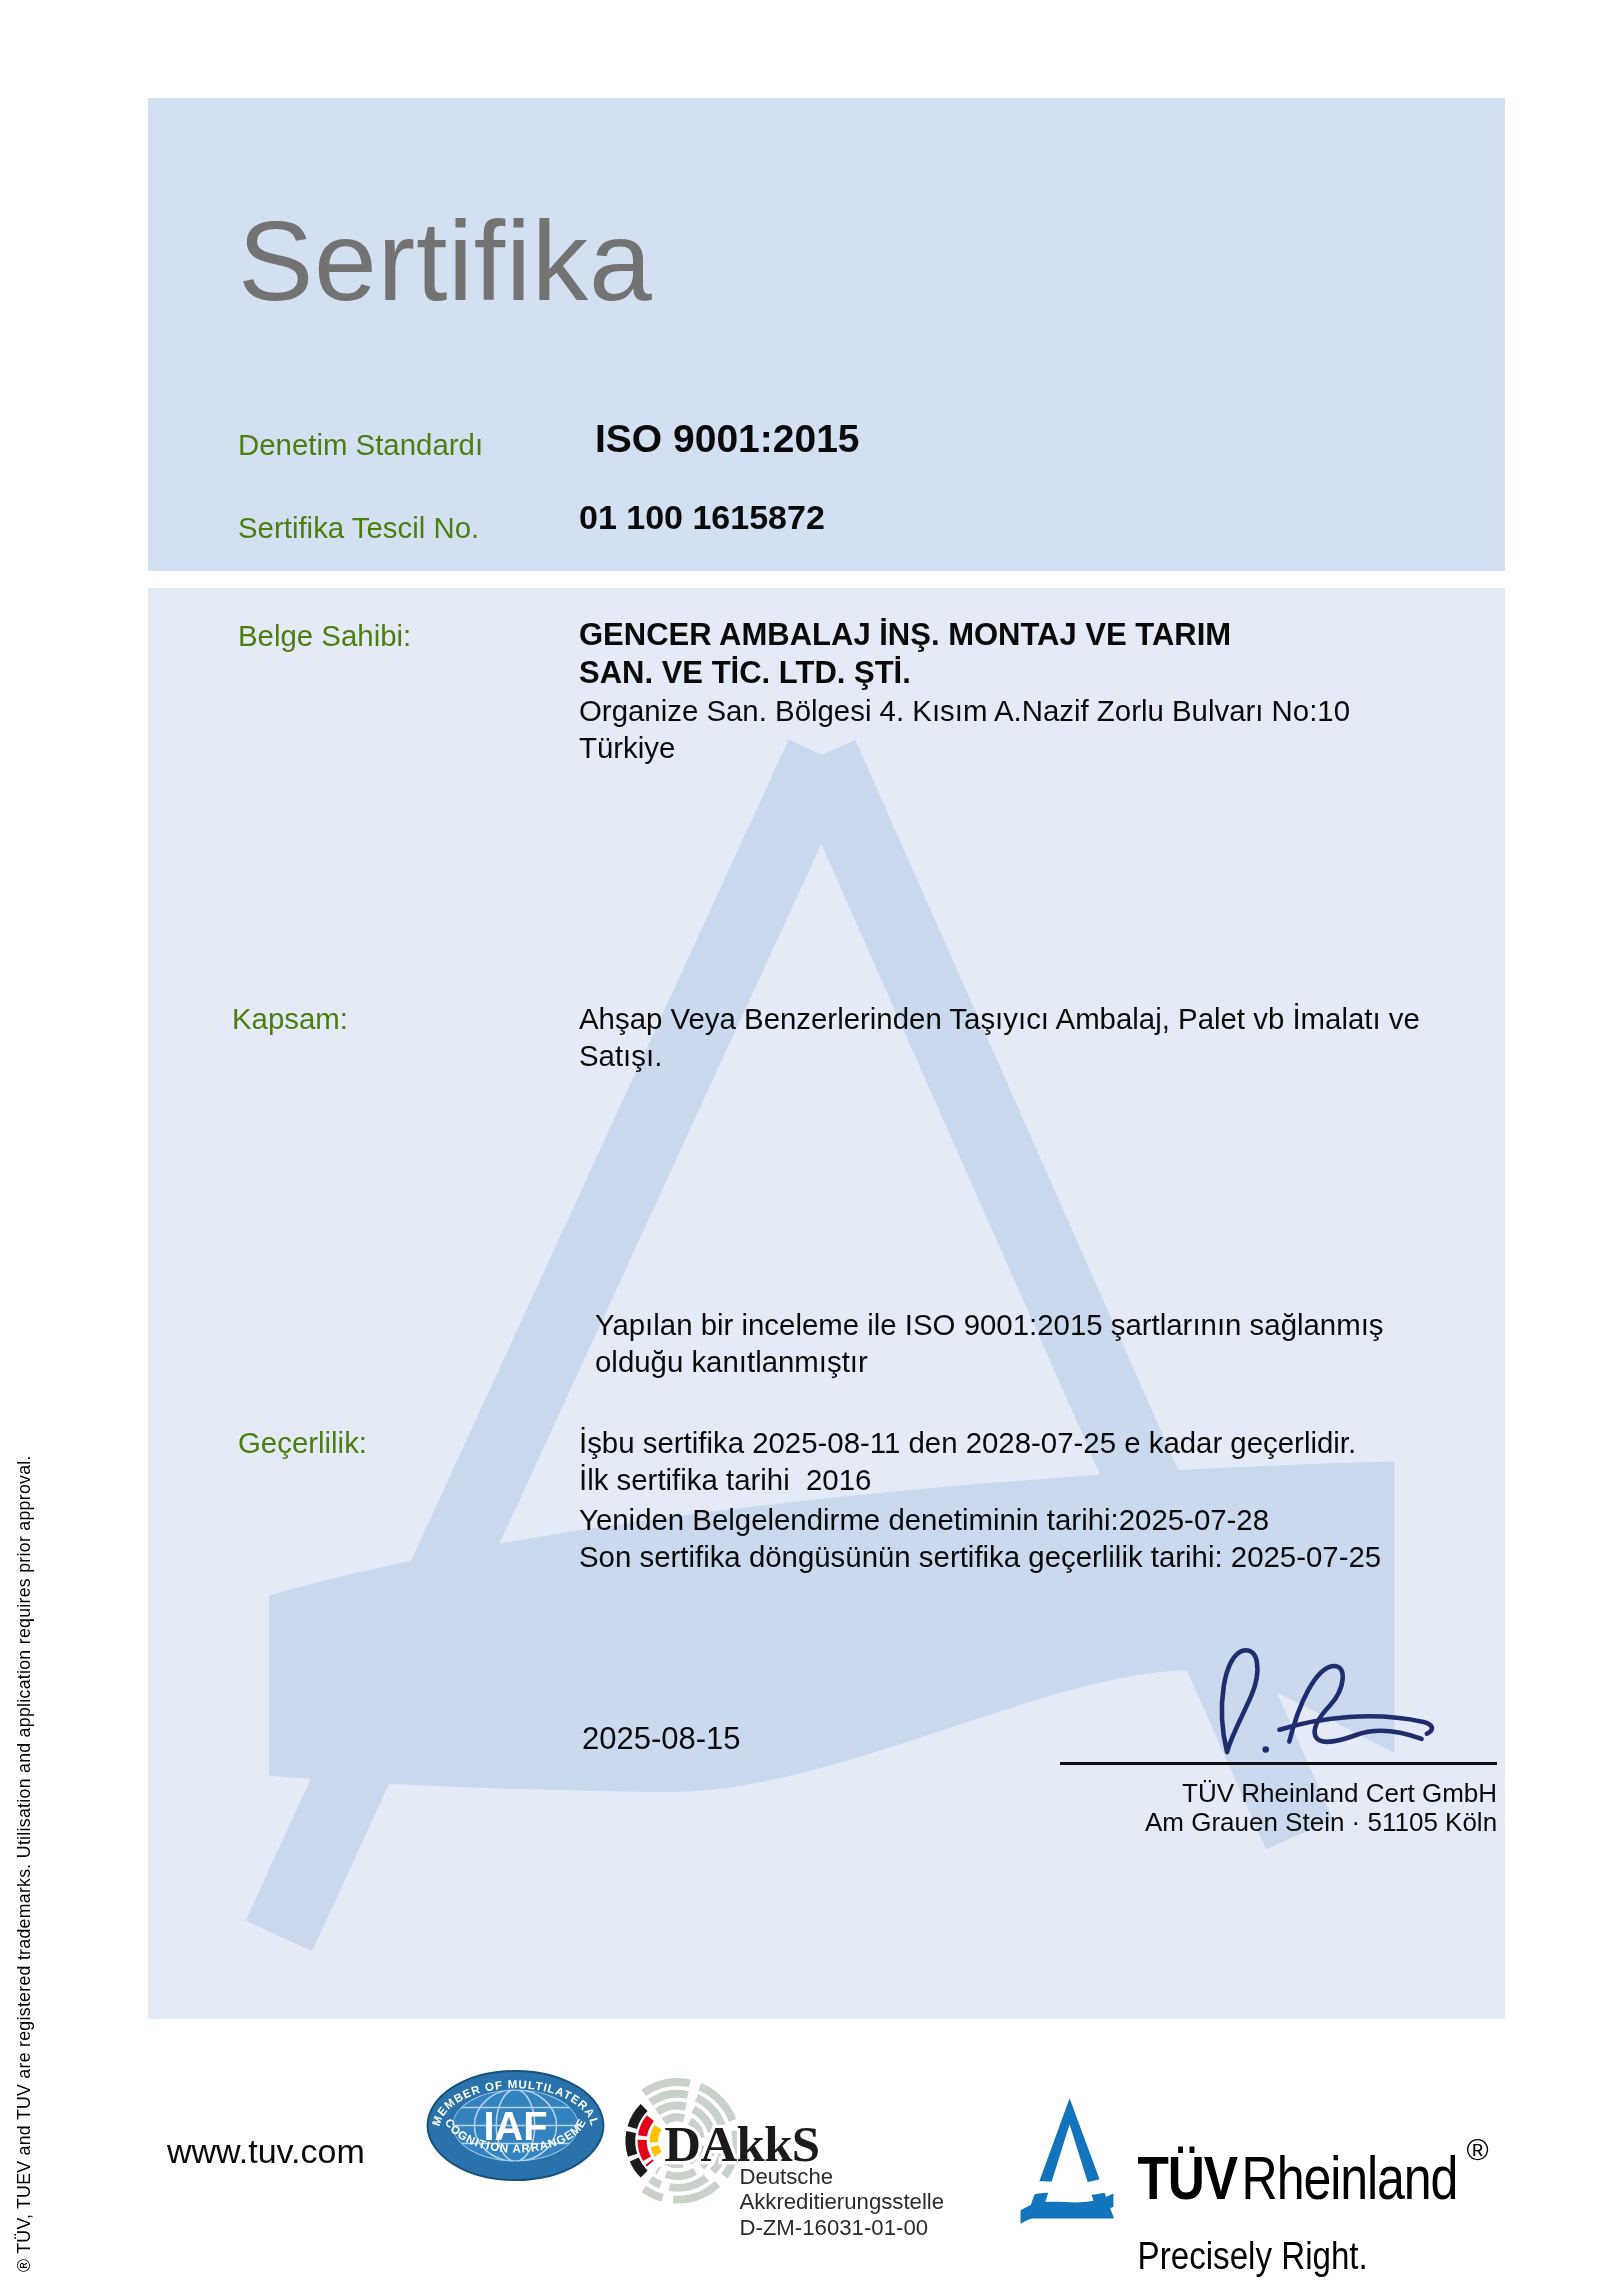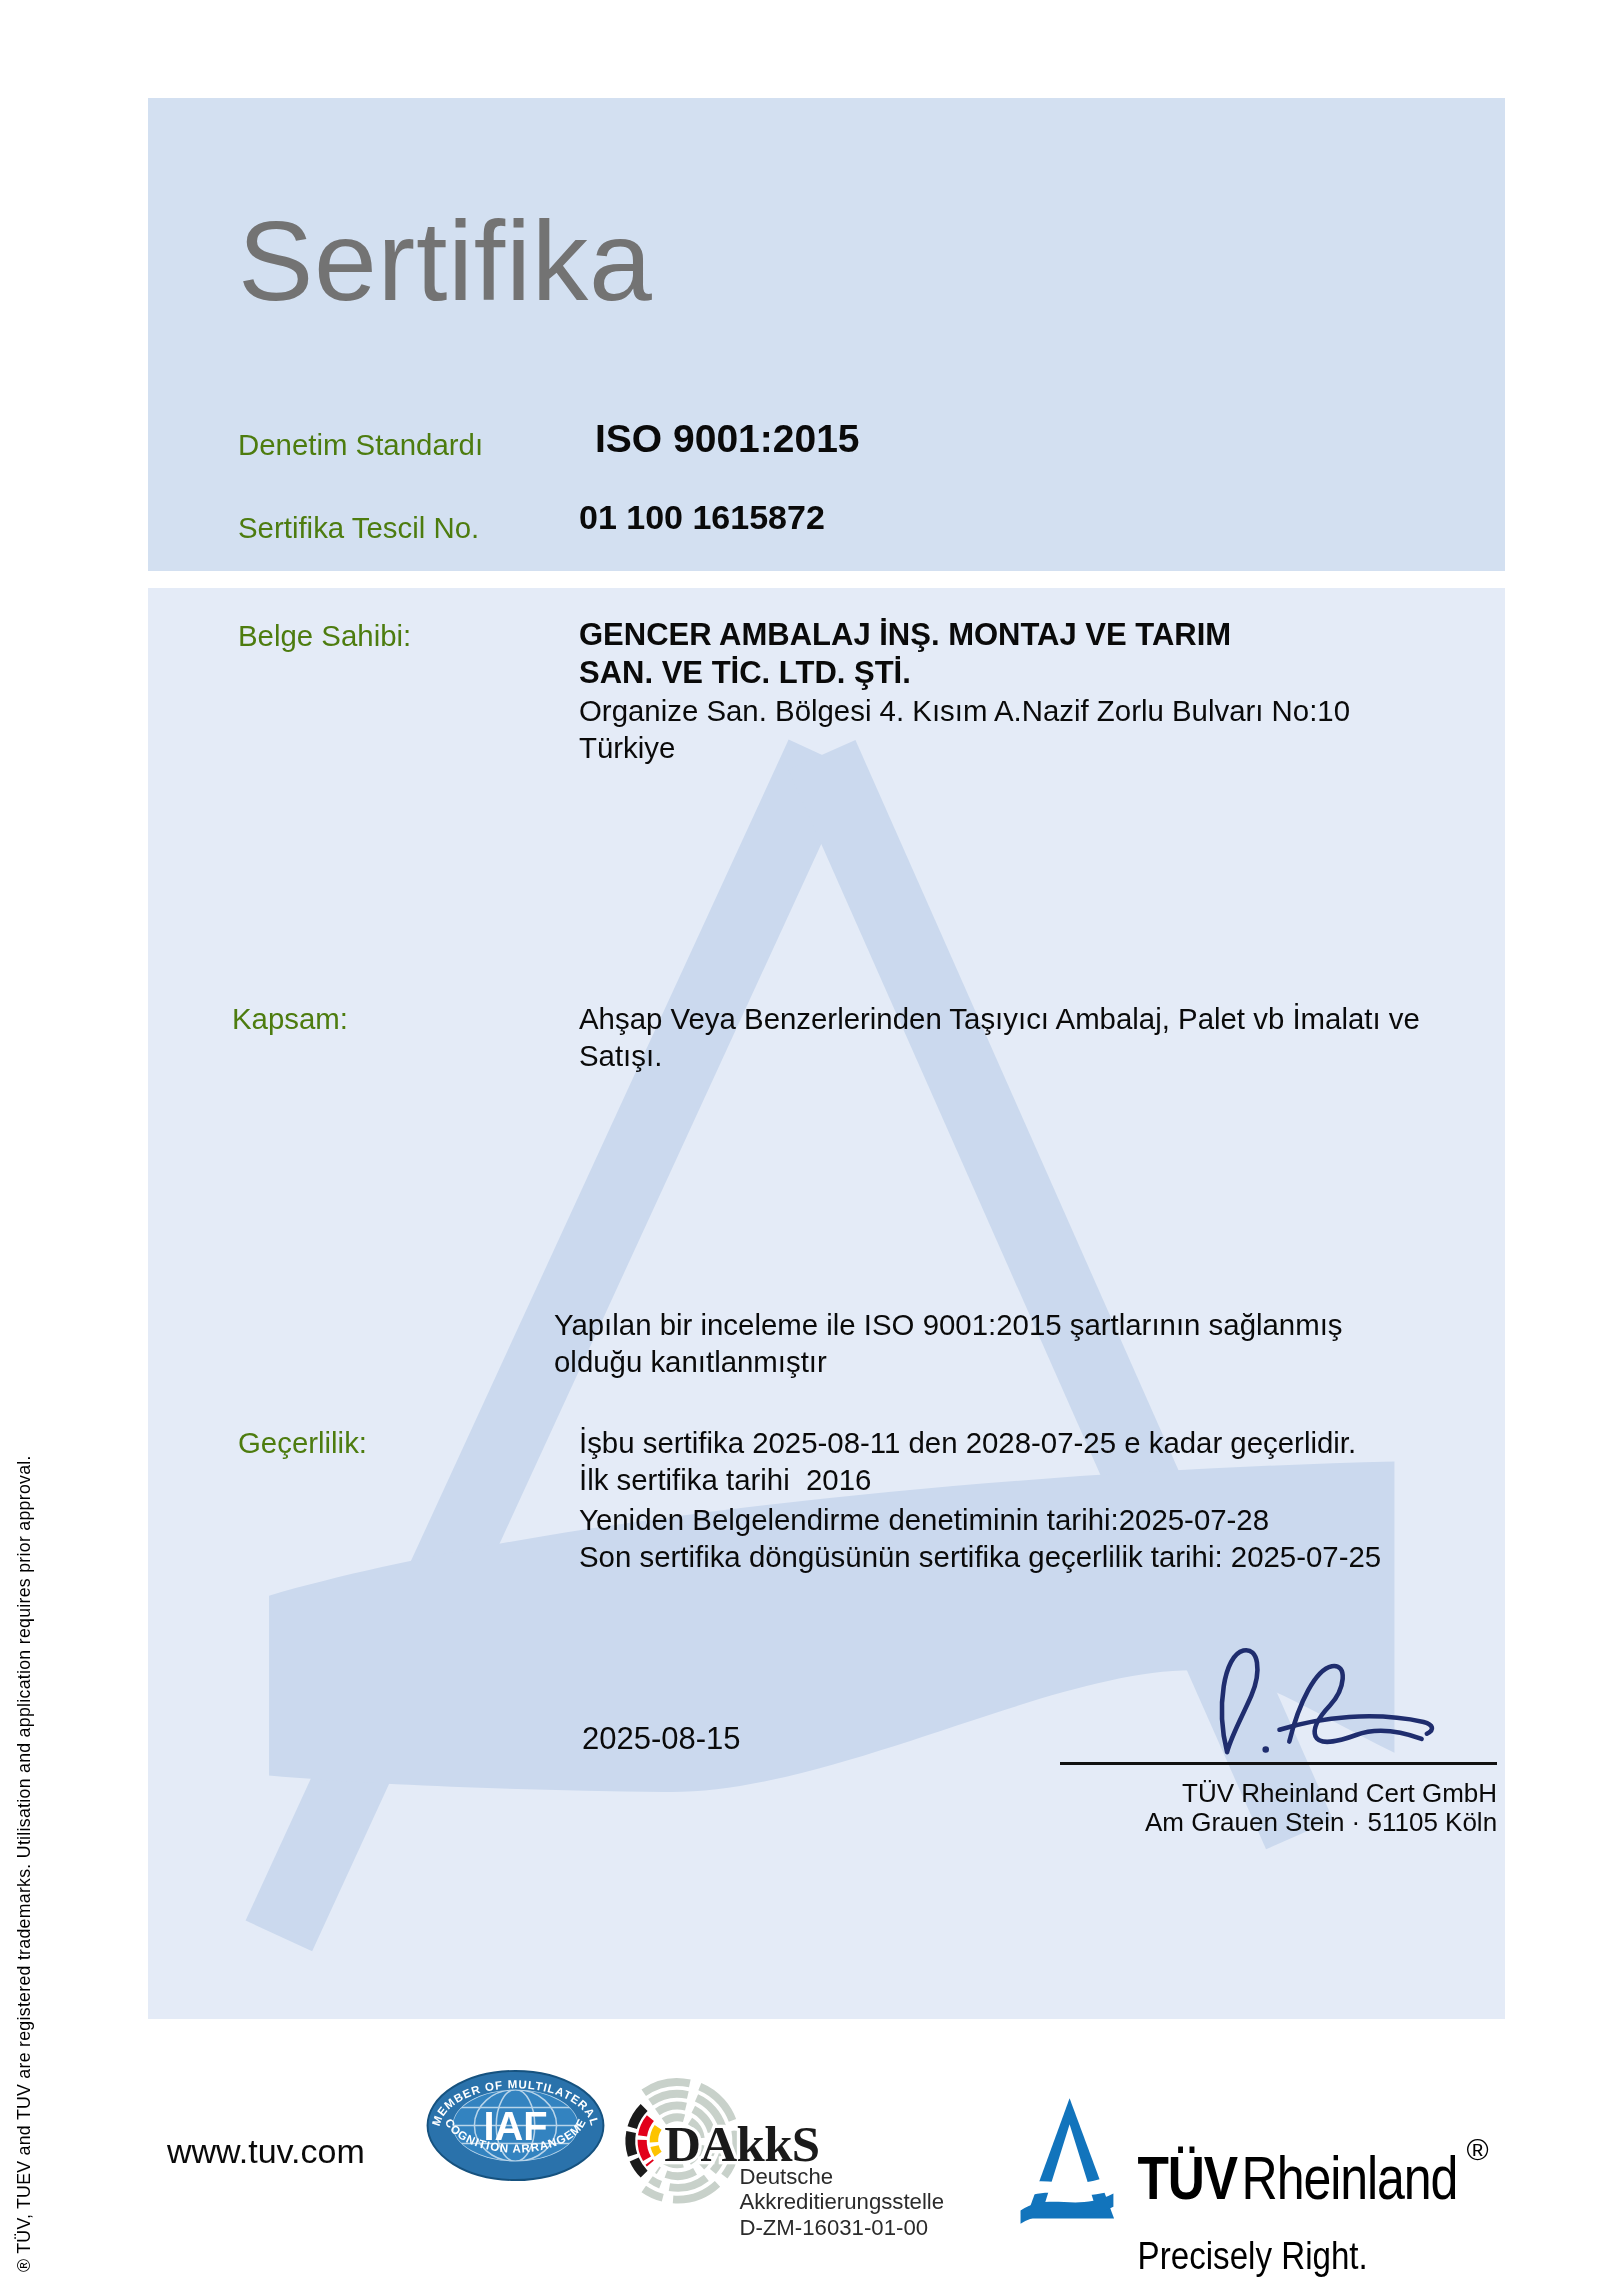--- a/index.html
+++ b/index.html
@@ -61,21 +61,21 @@
       <div class="line">Organize San. Bölgesi 4. Kısım A.Nazif Zorlu Bulvarı No:10</div>
       <div class="line">Türkiye</div>
     </div>
 
     <div class="abs lbl" style="left:84px;top:414px;">Kapsam:</div>
     <div class="abs" style="left:431px;top:412px;">
       <div class="line">Ahşap Veya Benzerlerinden Taşıyıcı Ambalaj, Palet vb İmalatı ve</div>
       <div class="line">Satışı.</div>
     </div>
 
-    <div class="abs" style="left:406px;top:718px;">
+    <div class="abs" style="left:447px;top:718px;">
       <div class="line">Yapılan bir inceleme ile ISO 9001:2015 şartlarının sağlanmış</div>
       <div class="line">olduğu kanıtlanmıştır</div>
     </div>
 
     <div class="abs lbl" style="left:90px;top:838px;">Geçerlilik:</div>
     <div class="abs" style="left:431px;top:836px;">
       <div class="line">İşbu sertifika 2025-08-11 den 2028-07-25 e kadar geçerlidir.</div>
       <div class="line">İlk sertifika tarihi  2016</div>
       <div class="line" style="margin-top:3.3px;">Yeniden Belgelendirme denetiminin tarihi:2025-07-28</div>
       <div class="line">Son sertifika döngüsünün sertifika geçerlilik tarihi: 2025-07-25</div>

